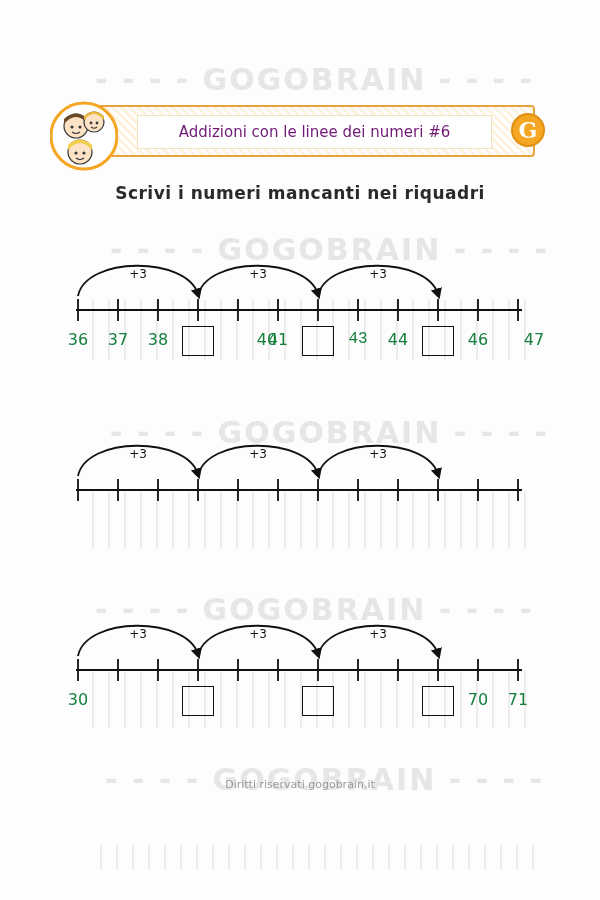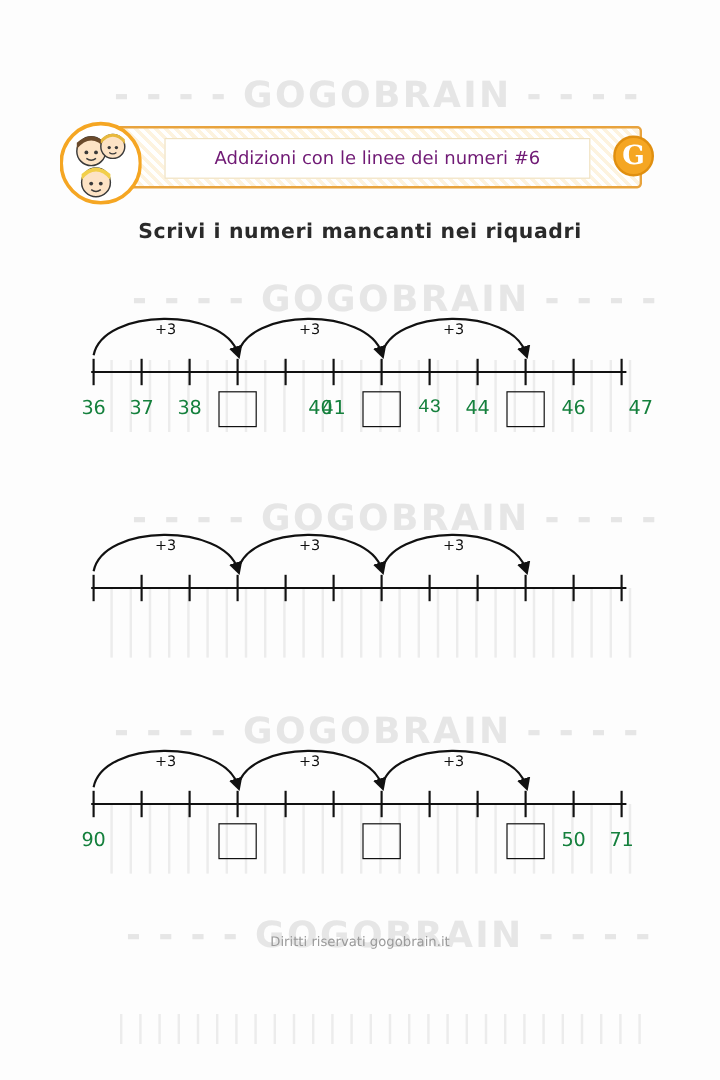--- a/index.html
+++ b/index.html
@@ -451,24 +451,24 @@
           <line x1="218" x2="218" y1="59" y2="81" stroke="#111" stroke-width="1.8"></line>
           <line x1="258" x2="258" y1="59" y2="81" stroke="#111" stroke-width="1.8"></line>
           <line x1="298" x2="298" y1="59" y2="81" stroke="#111" stroke-width="1.8"></line>
           <line x1="338" x2="338" y1="59" y2="81" stroke="#111" stroke-width="1.8"></line>
           <line x1="378" x2="378" y1="59" y2="81" stroke="#111" stroke-width="1.8"></line>
           <line x1="418" x2="418" y1="59" y2="81" stroke="#111" stroke-width="1.8"></line>
           <line x1="458" x2="458" y1="59" y2="81" stroke="#111" stroke-width="1.8"></line>
         </g>
     </svg>
     <div class="labels" style="top:86px;">
-        <div class="lbl" style="left: 18px; top: 4px;">90</div>
+        <div class="lbl" style="left: 18px; top: 4px;">30</div>
         <div class="box" style="left: 138px; top: 0px;"></div>
         <div class="box" style="left: 258px; top: 0px;"></div>
         <div class="box" style="left: 378px; top: 0px;"></div>
-        <div class="lbl" style="left: 418px; top: 4px;">50</div>
+        <div class="lbl" style="left: 418px; top: 4px;">70</div>
         <div class="lbl" style="left: 458px; top: 4px; text-align: center;">71</div>
       </div>
   </div>
 
   <div class="footer">Diritti riservati  gogobrain.it</div>
 
 </div>
 
 </body></html>

